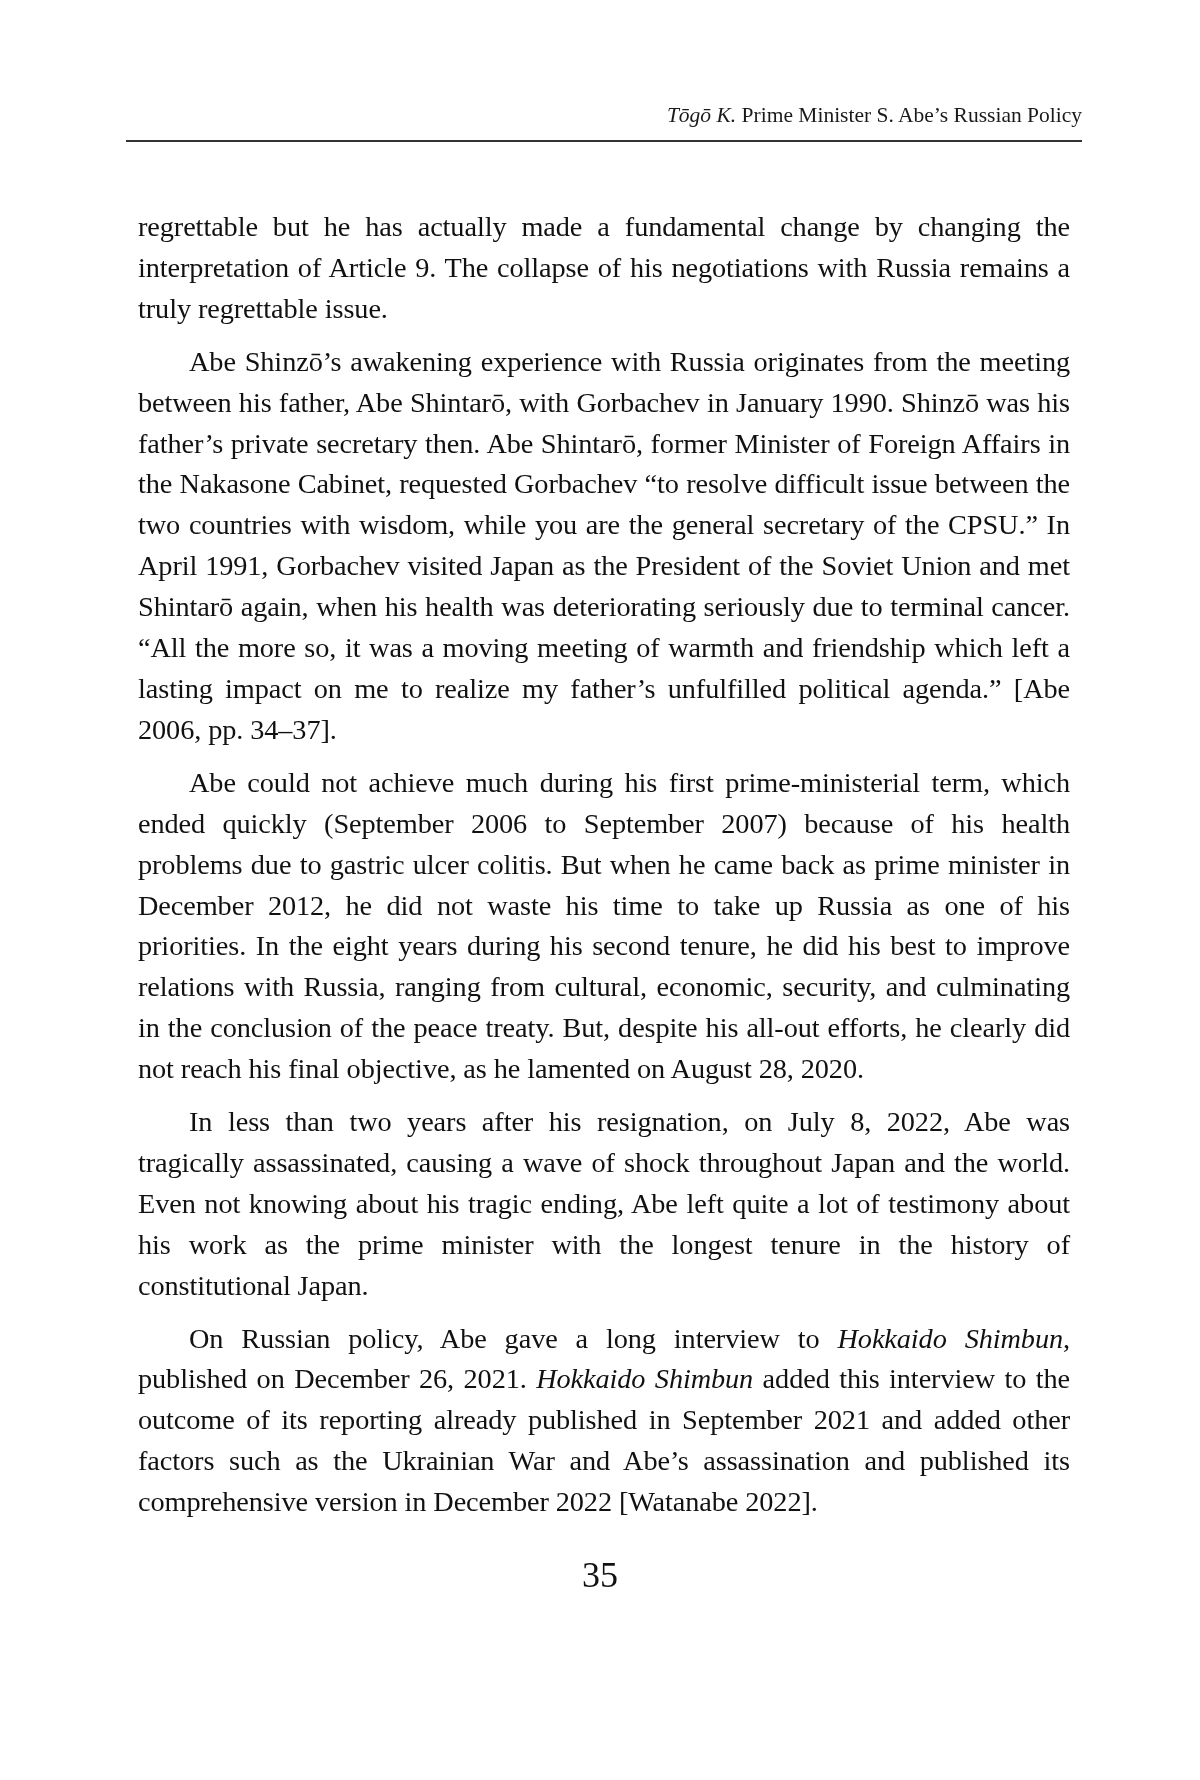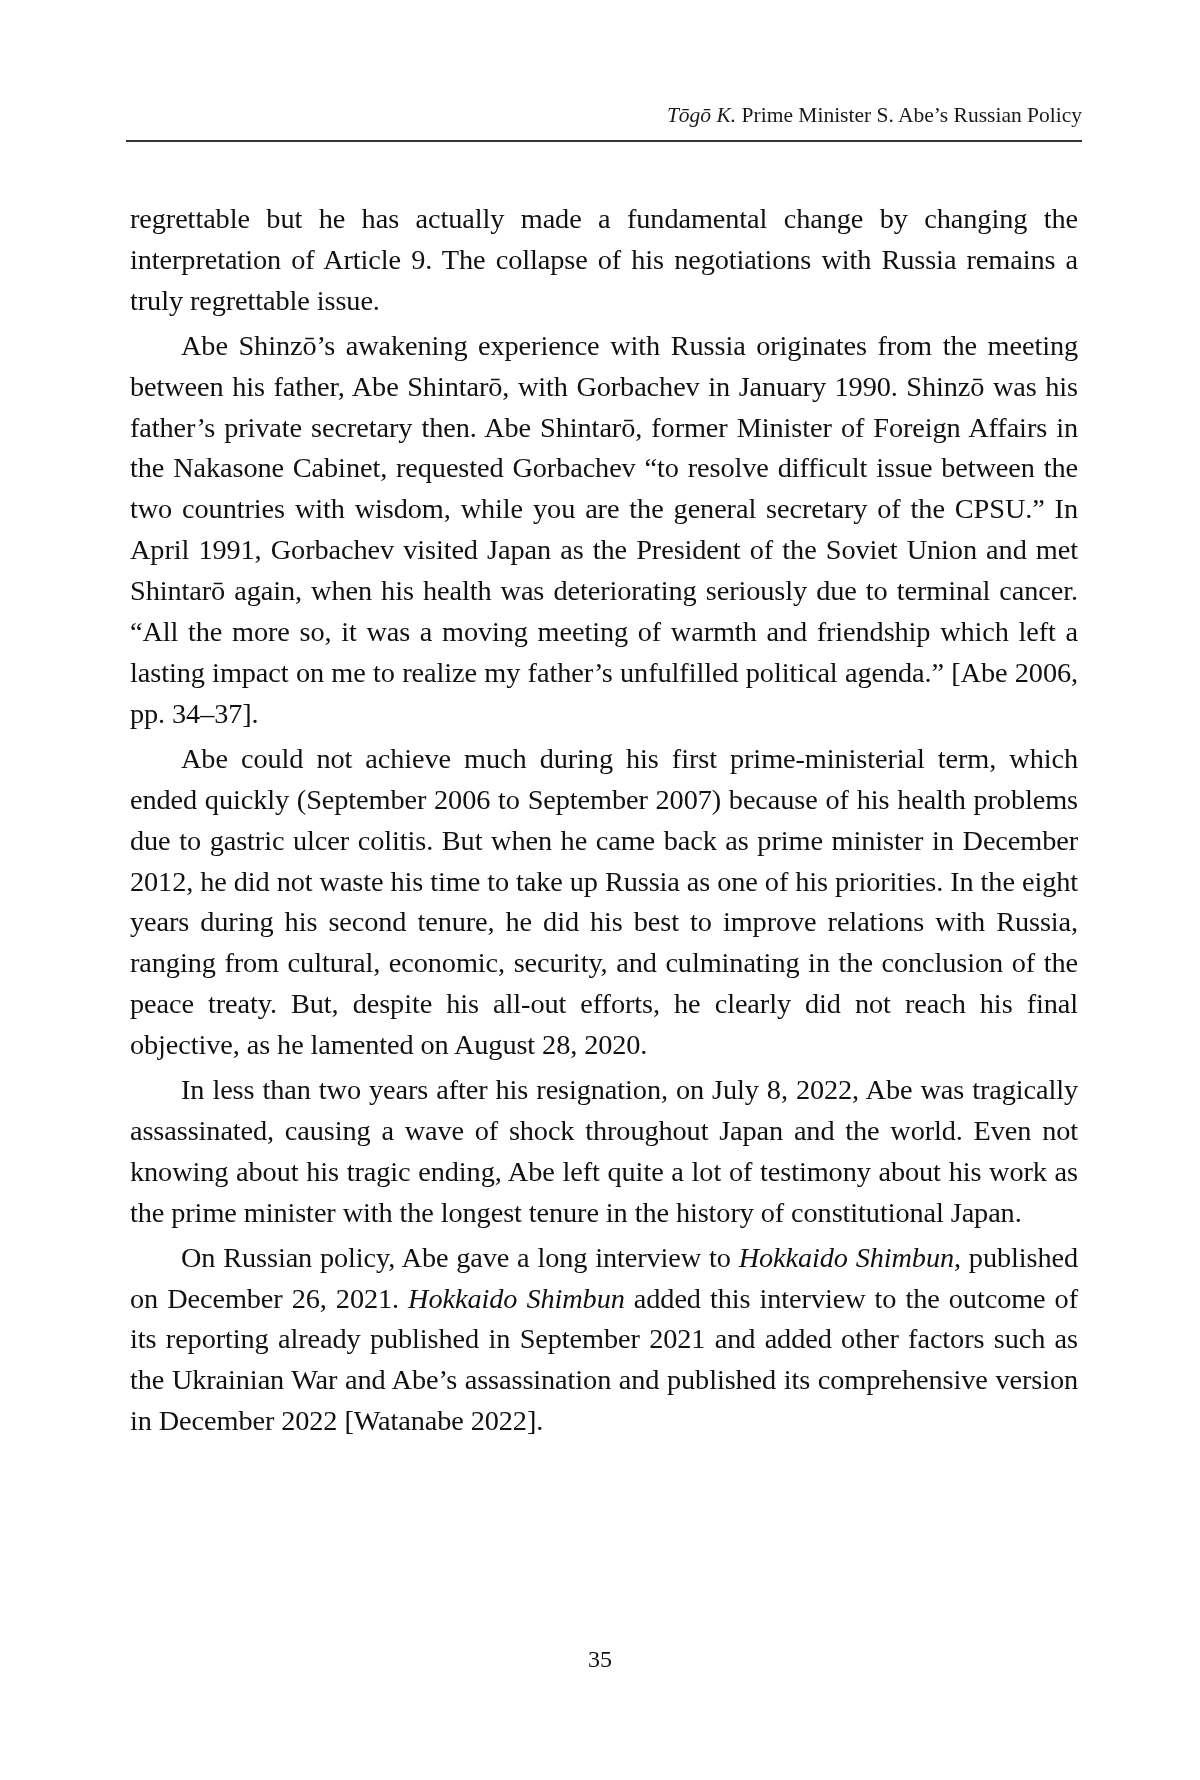--- a/index.html
+++ b/index.html
@@ -8,25 +8,25 @@
   .page { position: absolute; left: 0; top: 0; width: 1200px; height: 1780px; padding-left: 18px; }
   .running-header { position: absolute; left: 126px; width: 956px; top: 100px;
          text-align: right; font-size: 21.5px; line-height: 30px; color: #1a1a1a;
          font-family: "Liberation Serif", serif; }
   .running-header .author { font-style: italic; }
   .header-rule { position: absolute; left: 126px; width: 956px; top: 140px;
          height: 0; border-top: 2px solid #333333; }
   .body-text { position: absolute; left: 126px; width: 956px; top: 195px;
          font-family: "Liberation Serif", serif; font-size: 28.3px; line-height: 40.9px;
          text-align: justify; hyphens: none; letter-spacing: -0.1px; }
-  .body-text p { margin: 4px; }
+  .body-text p { margin: 12px; }
   .body-text p.indent { text-indent: 51px; }
   .body-text em { }
-  .page-number { position: absolute; left: 0; width: 1200px; top: 1646px;
-         text-align: center; font-family: "Liberation Serif", serif; font-size: 24px; }
+  .page-number { position: absolute; left: 0; width: 1200px; top: 1554px;
+         text-align: center; font-family: "Liberation Serif", serif; font-size: 36px; }
 </style>
 </head>
 <body>
 
 <div class="page">
   <div class="running-header"><span class="author">Tōgō K.</span><span> Prime Minister S. Abe’s Russian Policy</span></div>
   <div class="header-rule"></div>
 
   <div class="body-text">
     <p><span>regrettable but he has actually made a fundamental change by changing the interpretation of Article 9. The collapse of his negotiations with Russia remains a truly regrettable issue.</span></p>

